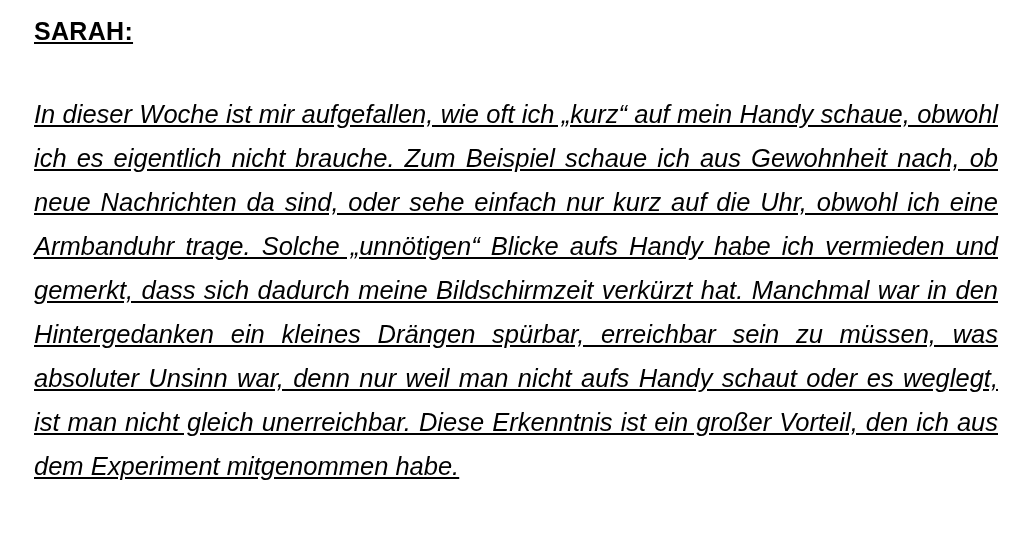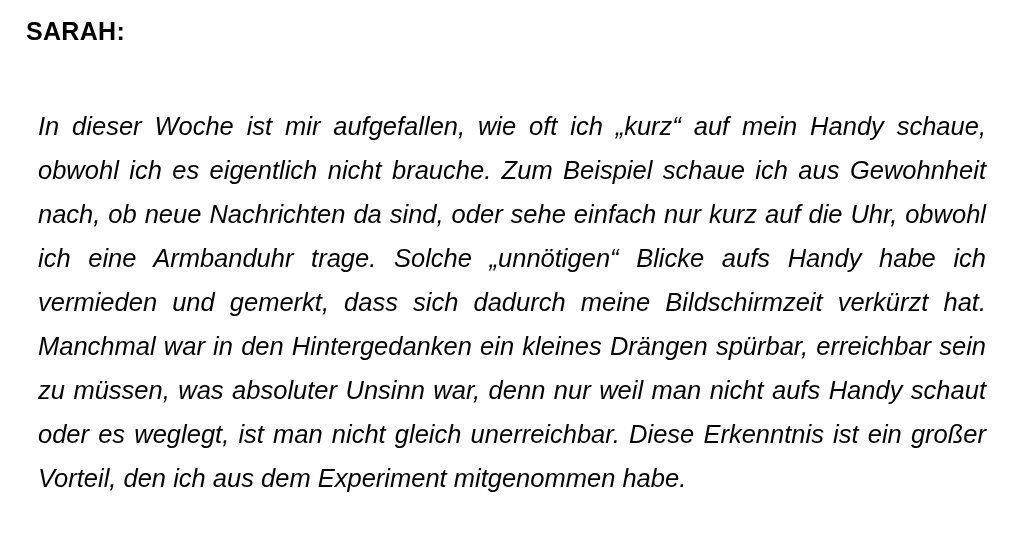--- a/index.html
+++ b/index.html
@@ -11,22 +11,23 @@
     width: 1024px;
     height: 549px;
     overflow: hidden;
     font-family: "Liberation Sans", sans-serif;
     color: #000000;
   }
   .page {
     box-sizing: border-box;
     width: 1024px;
     height: 549px;
-    padding: 18px 26px 0 26px;
+    padding: 18px 26px 0 34px;
     background: #ffffff;
+    text-decoration: underline;
   }
   .speaker {
     font-family: "Liberation Sans", sans-serif;
     font-weight: bold;
     font-size: 25px;
     line-height: 1.1;
     letter-spacing: 0.3px;
     margin: 0 0 0 0;
     color: #000000;
   }
@@ -34,21 +35,21 @@
     height: 46px;
   }
   .body-text {
     font-family: "Liberation Sans", sans-serif;
     font-style: italic;
     font-size: 25.5px;
     line-height: 44px;
     text-align: justify;
     text-justify: inter-word;
     color: #000000;
-    margin: 12px;
+    margin: 0;
     position: relative;
   }
 </style>
 </head>
 <body>
 
 <div class="page">
 
   <div class="speaker">SARAH:</div>
 

